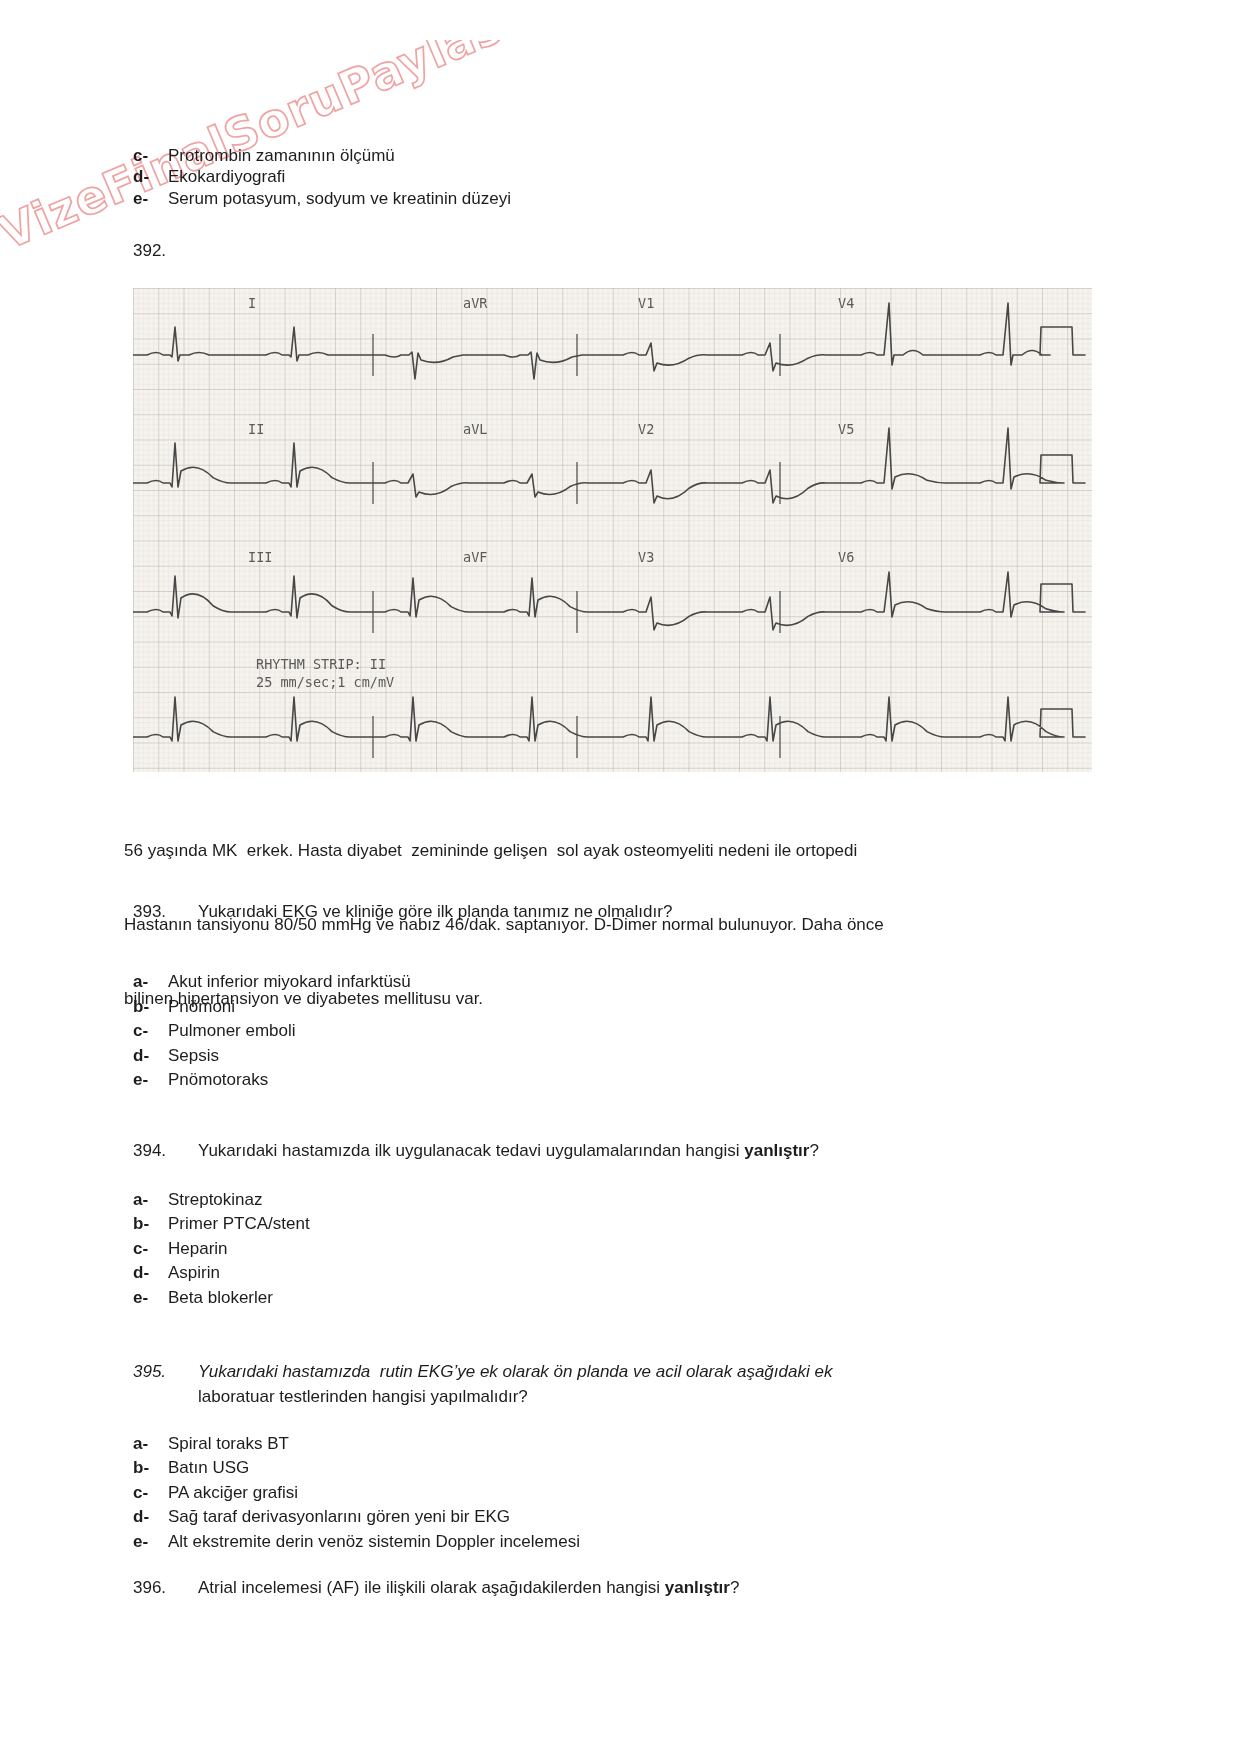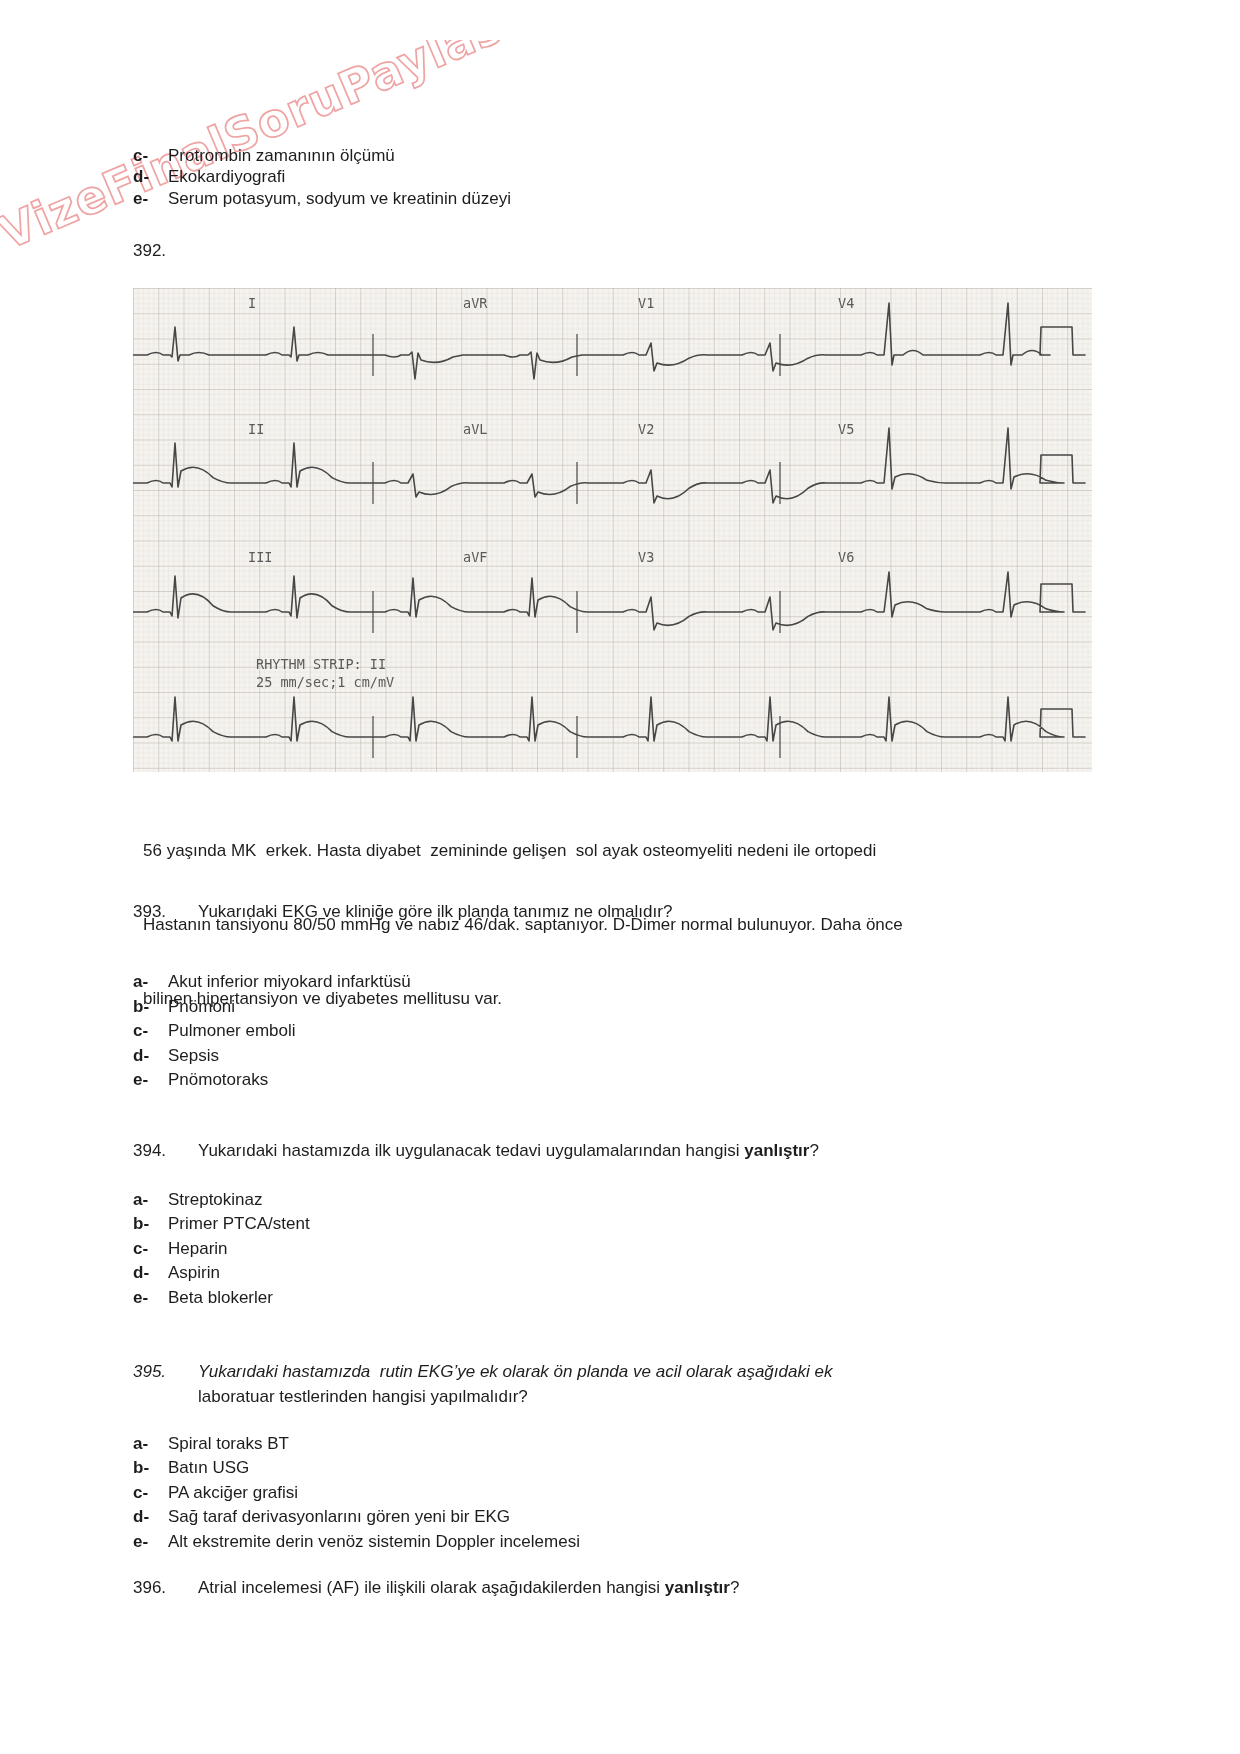--- a/index.html
+++ b/index.html
@@ -101,21 +101,21 @@
         <path d="M647 303V345" stroke="#474747" stroke-width="1.2"></path>
         <text x="123" y="381" class="ecg-label">RHYTHM STRIP: II</text>
         <text x="123" y="399" class="ecg-label">25 mm/sec;1 cm/mV</text>
         <path d="M0 449L14 449 Q24 444 30 449 L37 449 L39 453 L42 409 L45 453 L48 437 Q64 427 80 443.6 Q90 449 98 449L133 449 Q143 444 149 449 L156 449 L158 453 L161 409 L164 453 L167 437 Q183 427 199 443.6 Q209 449 217 449L252 449 Q262 444 268 449 L275 449 L277 453 L280 409 L283 453 L286 437 Q302 427 318 443.6 Q328 449 336 449L371 449 Q381 444 387 449 L394 449 L396 453 L399 409 L402 453 L405 437 Q421 427 437 443.6 Q447 449 455 449L490 449 Q500 444 506 449 L513 449 L515 453 L518 409 L521 453 L524 437 Q540 427 556 443.6 Q566 449 574 449L609 449 Q619 444 625 449 L632 449 L634 453 L637 409 L640 453 L643 437 Q659 427 675 443.6 Q685 449 693 449L728 449 Q738 444 744 449 L751 449 L753 453 L756 409 L759 453 L762 437 Q778 427 794 443.6 Q804 449 812 449L847 449 Q857 444 863 449 L870 449 L872 453 L875 409 L878 453 L881 437 Q897 427 913 443.6 Q923 449 931 449 L907 449 L908 421 L939 421 L940 449 L952 449" fill="none" stroke="#474747" stroke-width="1.6" stroke-linejoin="round" stroke-linecap="round"></path>
         <path d="M240 428V470" stroke="#474747" stroke-width="1.2"></path>
         <path d="M444 428V470" stroke="#474747" stroke-width="1.2"></path>
         <path d="M647 428V470" stroke="#474747" stroke-width="1.2"></path>
       </svg>
   </div>
 
-  <div class="abs case" style="left:143px;top:790px;width:990px;">
+  <div class="abs case" style="left:124px;top:790px;width:990px;">
     <div>56 yaşında MK  erkek. Hasta diyabet  zemininde gelişen  sol ayak osteomyeliti nedeni ile ortopedi</div>
     <div>Hastanın tansiyonu 80/50 mmHg ve nabız 46/dak. saptanıyor. D-Dimer normal bulunuyor. Daha önce</div>
     <div>bilinen hipertansiyon ve diyabetes mellitusu var.</div>
   </div>
 
   <div class="abs q-row" style="left:133px;top:902px;">
     <span class="q-num">393.</span>
     <span class="q-text">Yukarıdaki EKG ve kliniğe göre ilk planda tanımız ne olmalıdır?</span>
   </div>
   <div class="abs" style="left:133px;top:972px;">

